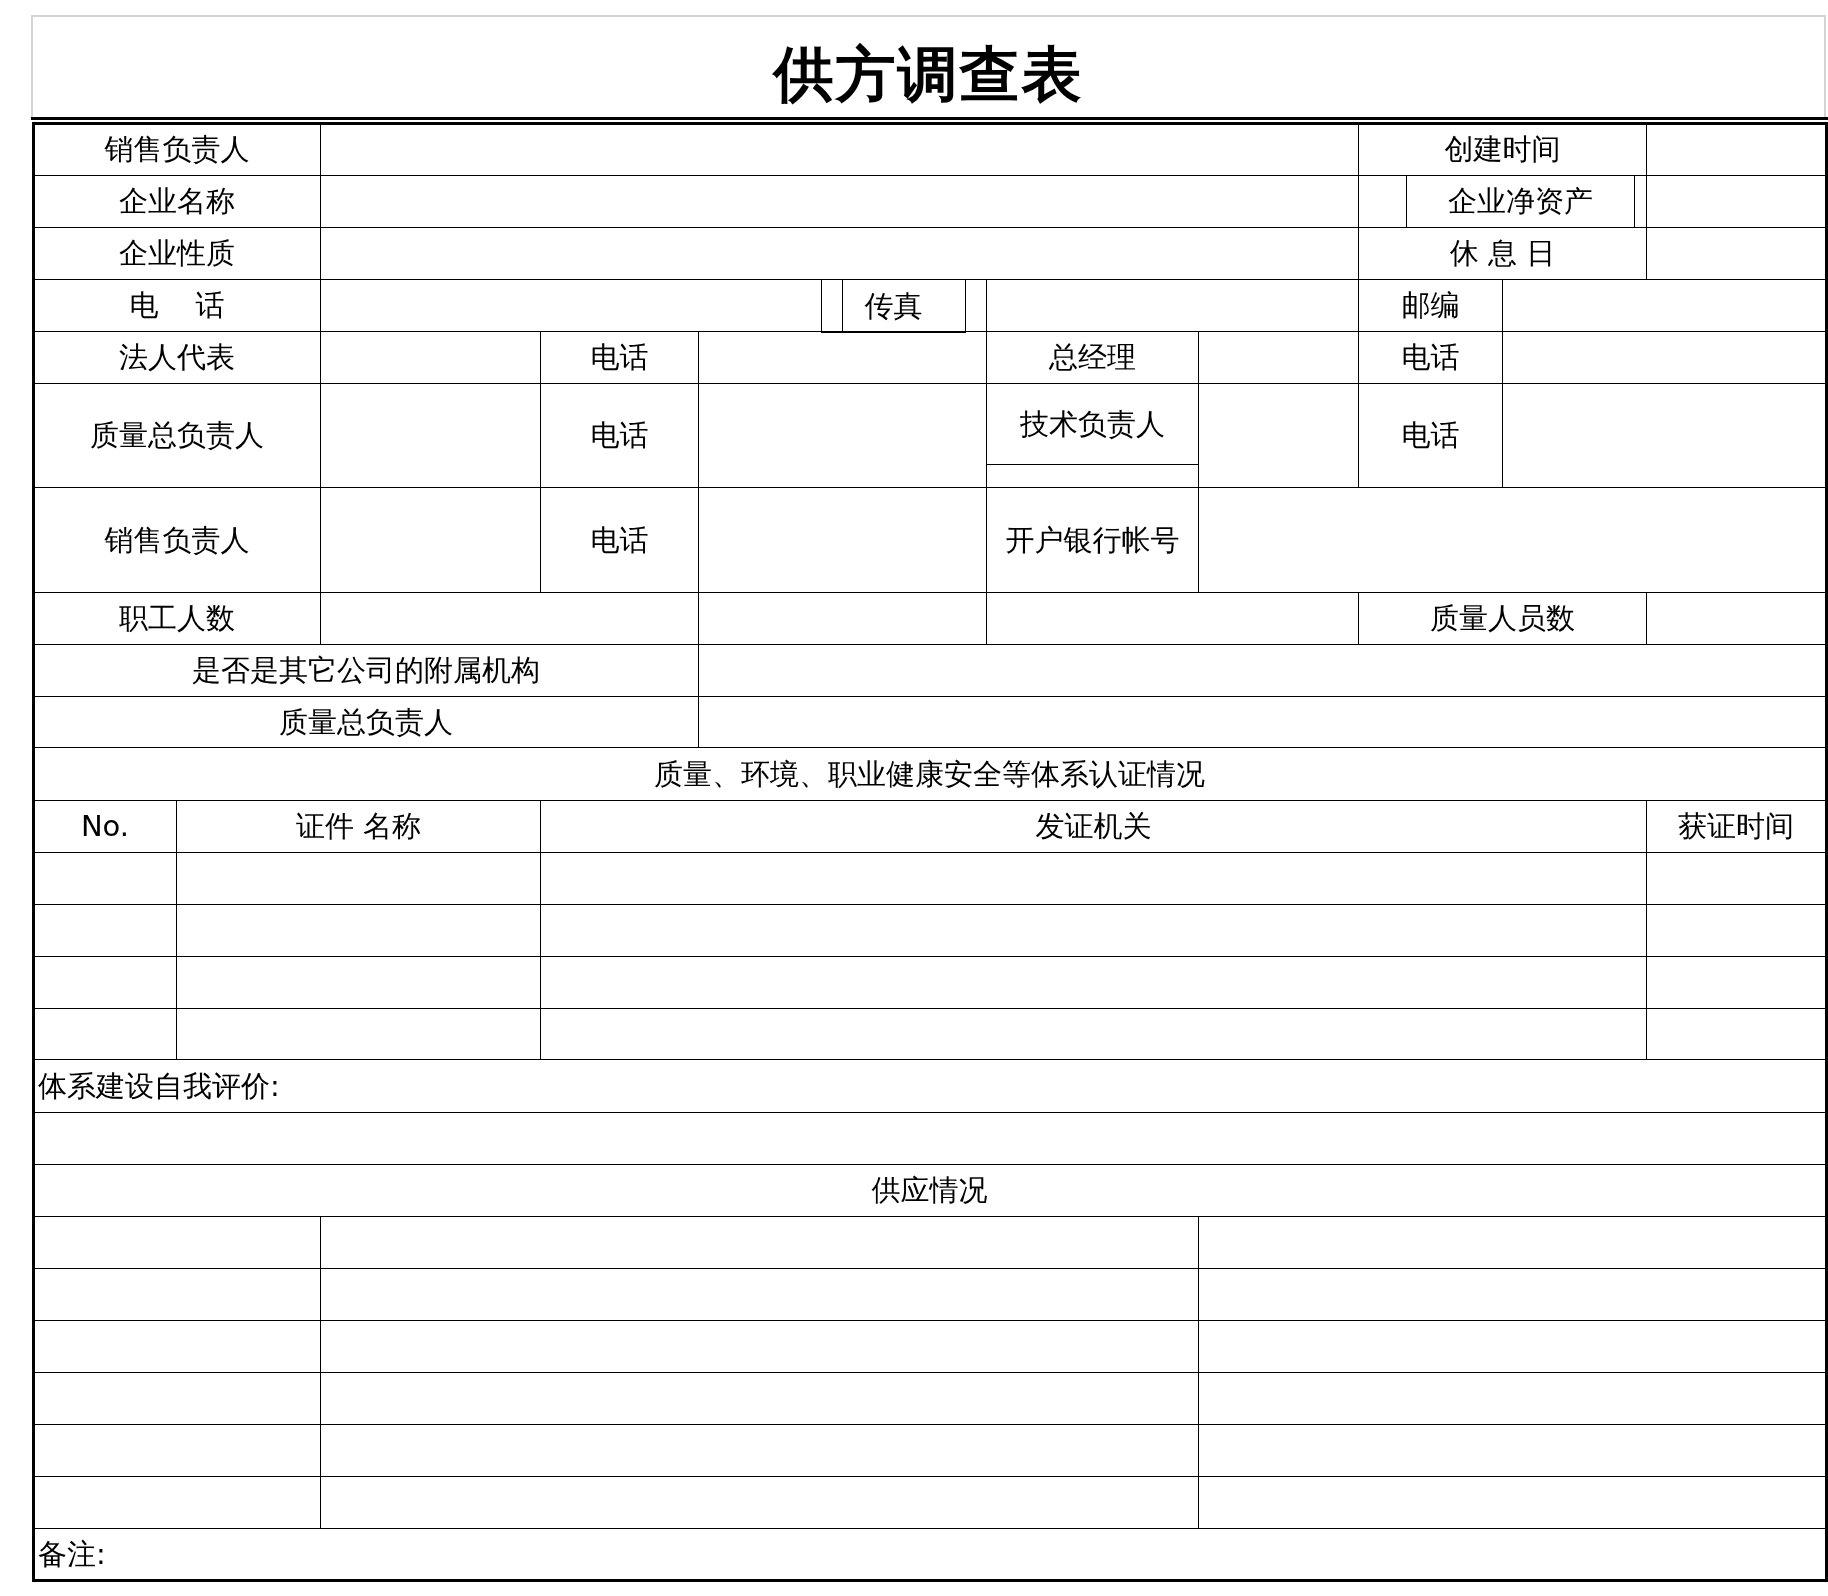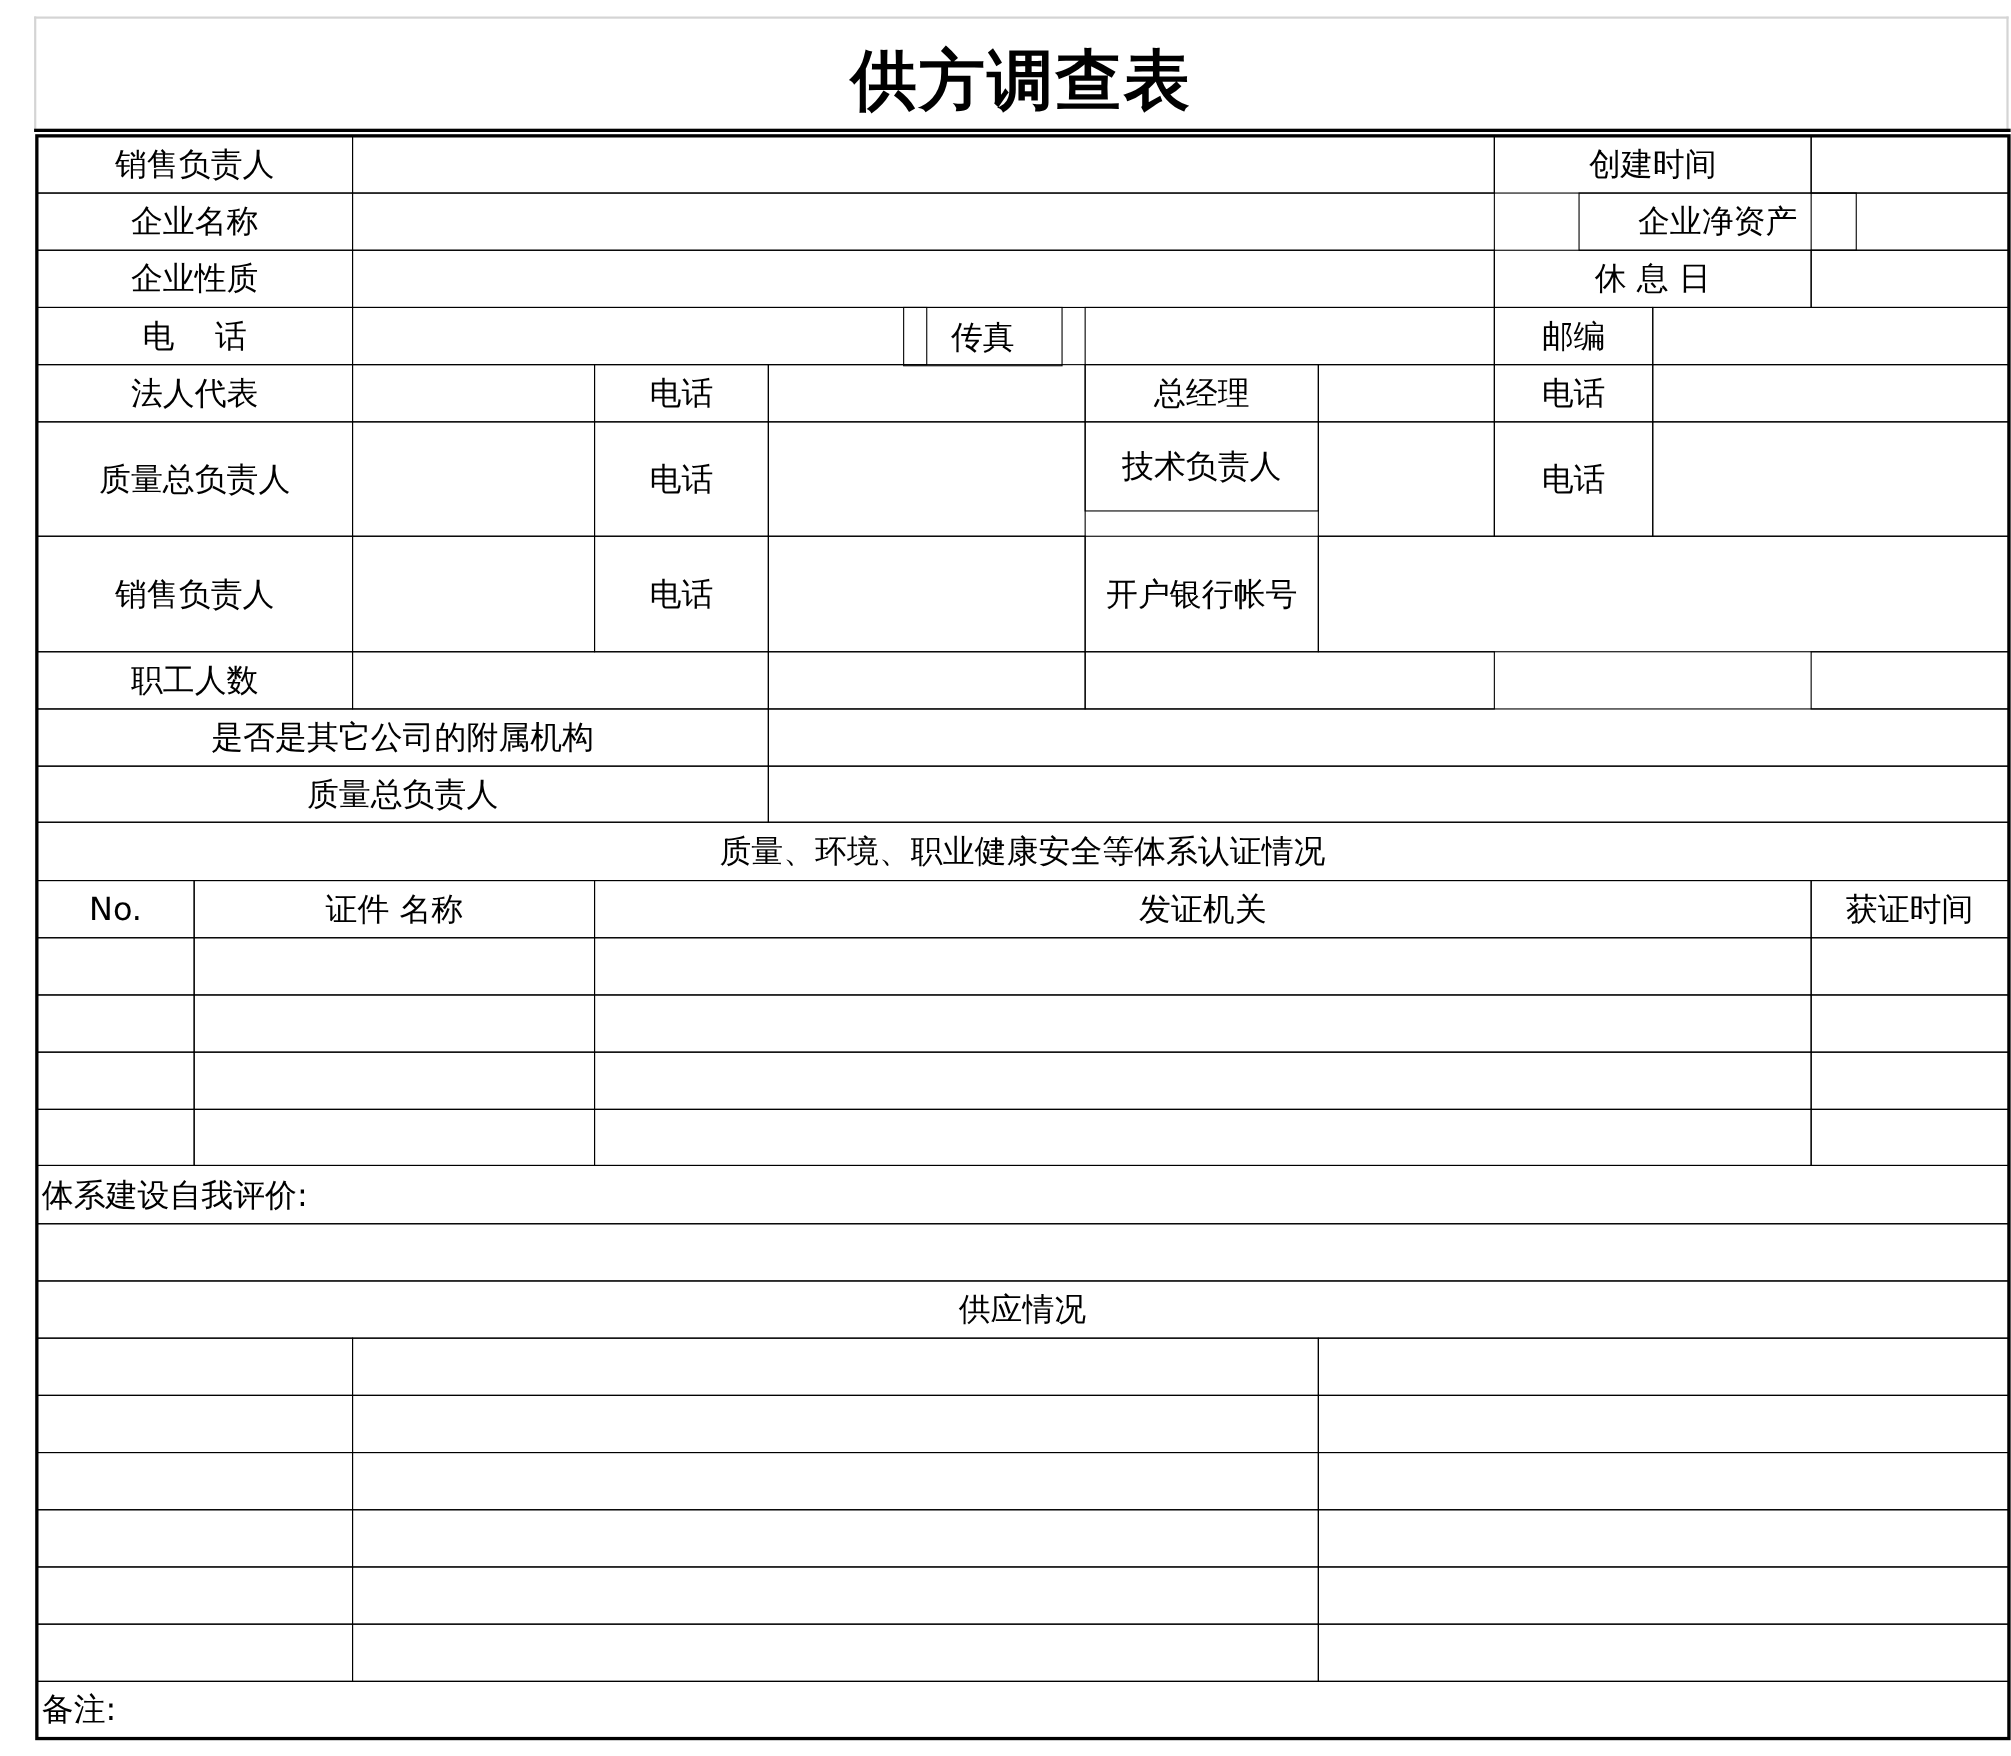--- a/index.html
+++ b/index.html
@@ -28,21 +28,21 @@
   </div>
   <div class="title-rule"></div>
 
   <div class="cell" style="left:17px;top:123px;width:288px;height:53px">销售负责人</div>
   <div class="cell" style="left:304px;top:123px;width:1039px;height:53px"></div>
   <div class="cell" style="left:1342px;top:123px;width:289px;height:53px">创建时间</div>
   <div class="cell" style="left:1630px;top:123px;width:180px;height:53px"></div>
 
   <div class="cell" style="left:17px;top:175px;width:288px;height:53px">企业名称</div>
   <div class="cell" style="left:304px;top:175px;width:1039px;height:53px"></div>
-  <div class="cell" style="left:1419px;top:175px;width:253px;height:53px">企业净资产</div>
+  <div class="cell" style="left:1390px;top:175px;width:229px;height:53px">企业净资产</div>
   <div class="cell" style="left:1630px;top:175px;width:180px;height:53px"></div>
 
   <div class="cell" style="left:17px;top:227px;width:288px;height:53px">企业性质</div>
   <div class="cell" style="left:304px;top:227px;width:1039px;height:53px"></div>
   <div class="cell" style="left:1342px;top:227px;width:289px;height:53px">休 息 日</div>
   <div class="cell" style="left:1630px;top:227px;width:180px;height:53px"></div>
 
   <div class="cell" style="left:17px;top:279px;width:288px;height:53px">电    话</div>
   <div class="cell" style="left:304px;top:279px;width:523px;height:53px"></div>
   <div class="cell" style="left:805px;top:279px;width:145px;height:54px">传真</div>
@@ -72,20 +72,21 @@
   <div class="cell" style="left:304px;top:487px;width:221px;height:106px"></div>
   <div class="cell" style="left:524px;top:487px;width:159px;height:106px">电话</div>
   <div class="cell" style="left:682px;top:487px;width:289px;height:106px"></div>
   <div class="cell" style="left:970px;top:487px;width:213px;height:106px">开户银行帐号</div>
   <div class="cell" style="left:1182px;top:487px;width:628px;height:106px"></div>
 
   <div class="cell" style="left:17px;top:592px;width:288px;height:53px">职工人数</div>
   <div class="cell" style="left:304px;top:592px;width:379px;height:53px"></div>
   <div class="cell" style="left:682px;top:592px;width:289px;height:53px"></div>
   <div class="cell" style="left:970px;top:592px;width:373px;height:53px"></div>
+  <div class="cell" style="left:1342px;top:592px;width:289px;height:53px">质量人员数</div>
   <div class="cell" style="left:1630px;top:592px;width:180px;height:53px"></div>
 
   <div class="cell" style="left:17px;top:644px;width:666px;height:53px">是否是其它公司的附属机构</div>
   <div class="cell" style="left:682px;top:644px;width:1128px;height:53px"></div>
 
   <div class="cell" style="left:17px;top:696px;width:666px;height:52px">质量总负责人</div>
   <div class="cell" style="left:682px;top:696px;width:1128px;height:52px"></div>
 
   <div class="cell" style="left:17px;top:747px;width:1793px;height:54px">质量、环境、职业健康安全等体系认证情况</div>
 

